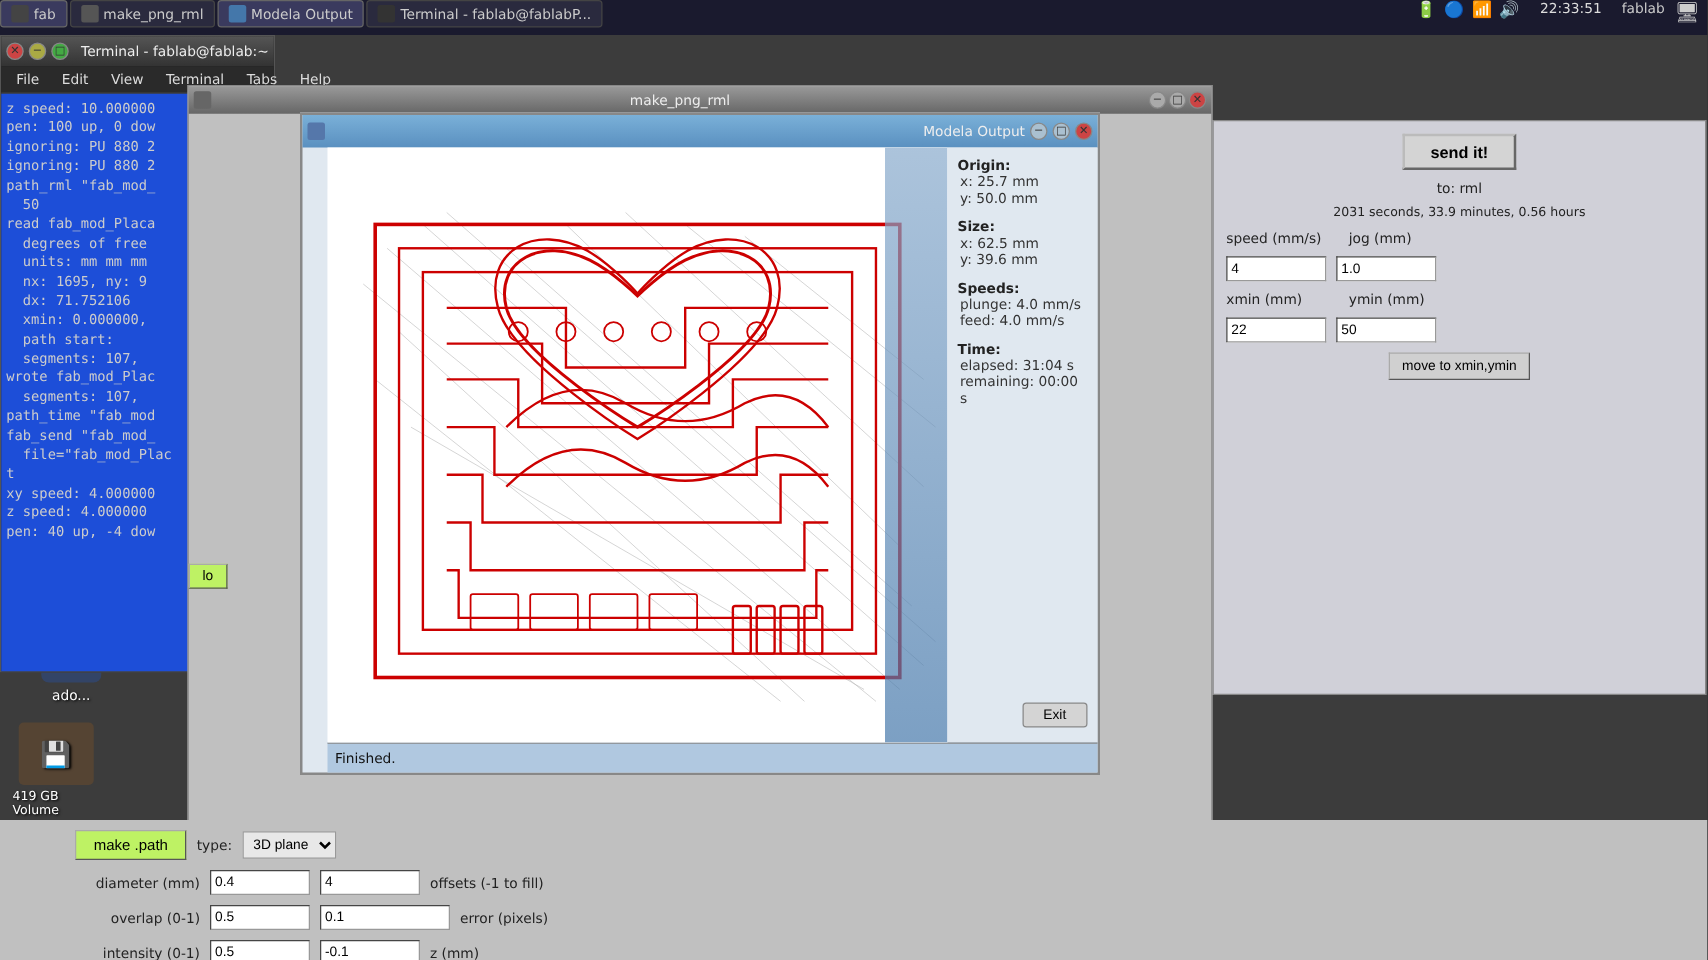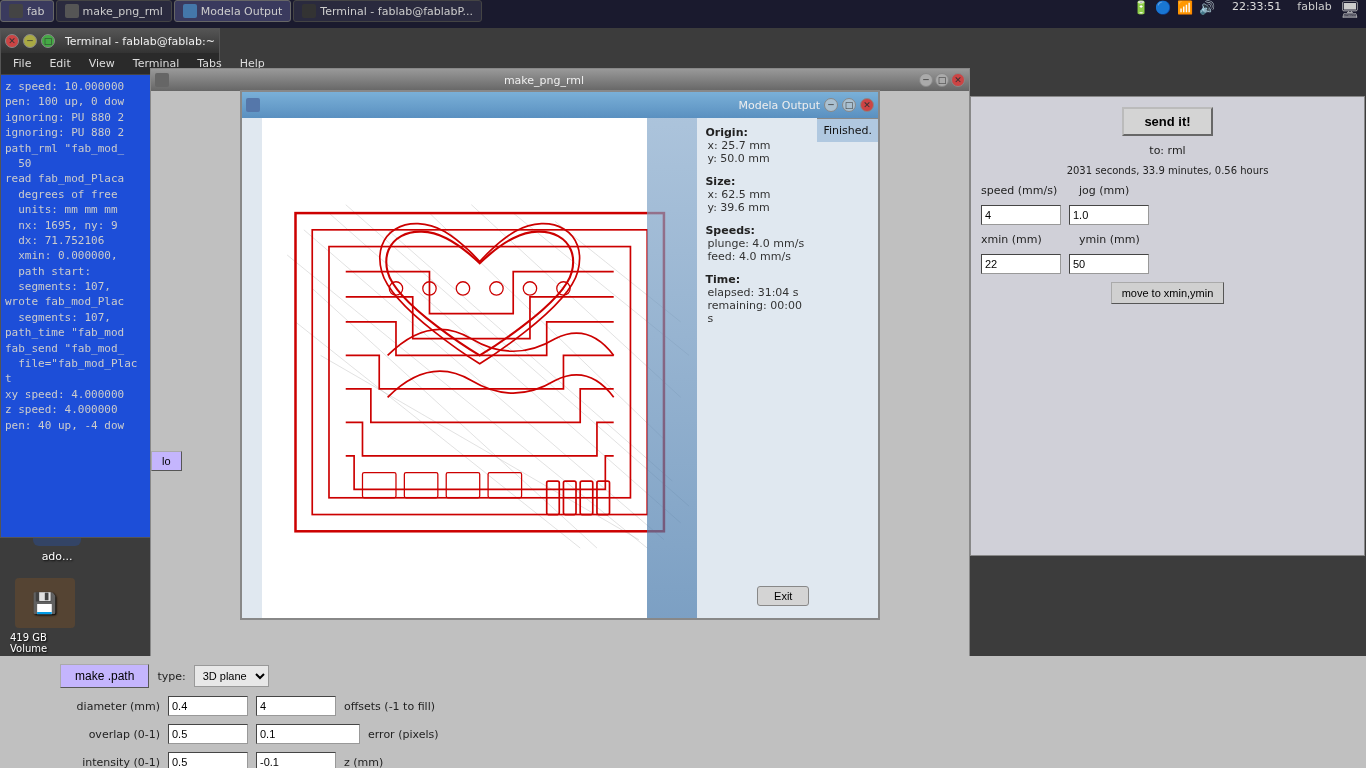--- a/index.html
+++ b/index.html
@@ -177,21 +177,21 @@
       flex-direction: column;
       z-index: 20;
     }
     #modela-output .win-titlebar {
       background: linear-gradient(to bottom, #6a9fd0, #4a7fb0);
       height: 26px;
     }
     .modela-body {
       flex: 1;
       display: flex;
-      flex-direction: row;
+      flex-direction: column;
       margin-left: 20px;
     }
     .modela-main {
       flex: 1;
       display: flex;
       flex-direction: row;
     }
     .modela-canvas-area {
       flex: 1;
       background: white;
@@ -327,21 +327,21 @@
       text-align: right;
     }
     .ctrl-input {
       border: 1px inset #999;
       background: white;
       padding: 1px 3px;
       font-size: 11px;
       height: 20px;
     }
     .ctrl-btn {
-      background: #c4b5fd;
+      background: #bef264;
       border: 1px outset #aaa;
       padding: 3px 10px;
       cursor: pointer;
       font-size: 11px;
     }
     .dropdown-container {
       display: flex;
       align-items: flex-start;
       gap: 0;
     }

